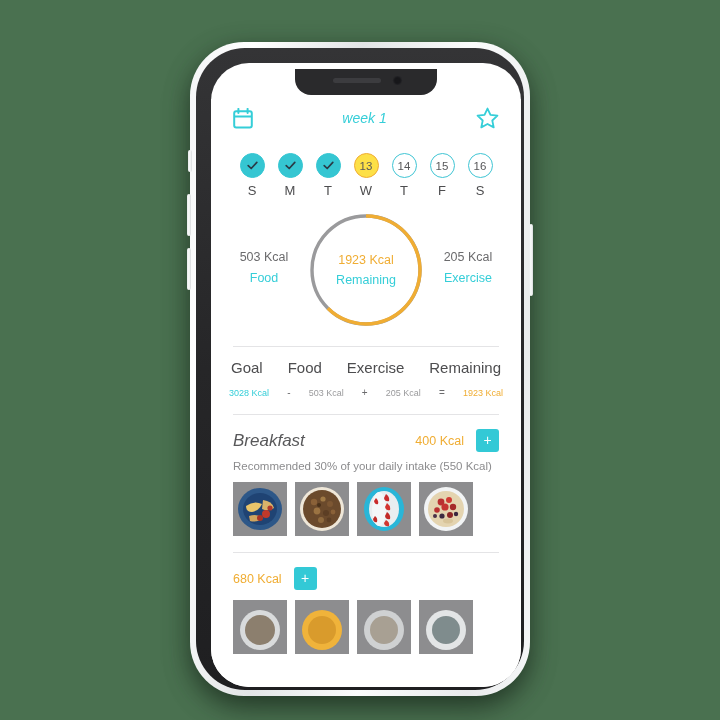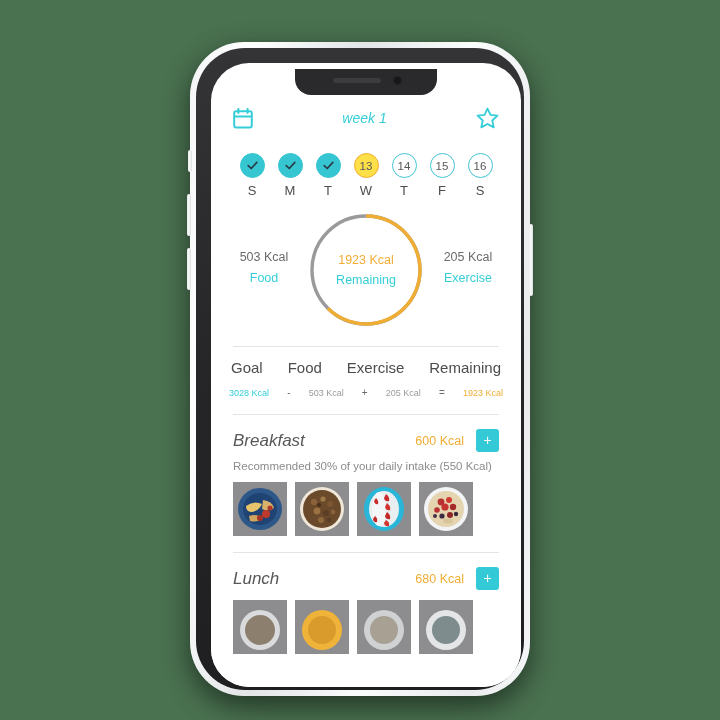--- a/index.html
+++ b/index.html
@@ -497,21 +497,21 @@
             <span class="sum-num sum-rem">1923 Kcal</span>
           </div>
         </div>
 
         <div class="divider" style="margin-top:16px"></div>
 
         <div id="meals">
             <div class="meal-block">
               <div class="meal-head">
                 <div class="meal-title">Breakfast</div>
-                <div class="meal-kcal">600 Kcal</div>
+                <div class="meal-kcal">400 Kcal</div>
                 <div class="meal-add">+</div>
               </div>
               <div class="meal-rec">Recommended 30% of your daily intake (550 Kcal)</div>
               <div class="meal-thumbs">
                 <div class="thumb">
                   <svg width="54" height="54" viewBox="0 0 54 54">
                     <rect width="54" height="54" fill="#8d8d8f"></rect>
                     <ellipse cx="27" cy="27" rx="22" ry="21" fill="#2d5788"></ellipse>
                     <ellipse cx="27" cy="27" rx="17" ry="16" fill="#1f4373"></ellipse>
                     <path d="M13 24 q8 -6 16 -2 q-3 7 -10 8 q-6 0 -6 -6z" fill="#e8c46a"></path>
@@ -568,21 +568,20 @@
                     <circle cx="37" cy="32" r="2.2" fill="#3a2740"></circle>
                     <circle cx="16" cy="34" r="2" fill="#4a3149"></circle>
                     <ellipse cx="29" cy="39" rx="5" ry="2.4" fill="#d8c49a"></ellipse>
                   </svg>
                 </div>
               </div>
               <div class="divider" style="margin: 16px 0px 0px;"></div>
             </div>
             <div class="meal-block">
               <div class="meal-head">
-                <div class="meal-title">Lunch</div>
                 <div class="meal-kcal">680 Kcal</div>
                 <div class="meal-add">+</div>
               </div>
               <div class="meal-thumbs">
                 <div class="thumb">
                   <svg width="54" height="54" viewBox="0 0 54 54">
                     <rect width="54" height="54" fill="#8d8d8f"></rect>
                     <circle cx="27" cy="30" r="20" fill="#d9dbdc"></circle>
                     <circle cx="27" cy="30" r="15" fill="#8c7f6e"></circle>
                   </svg>

